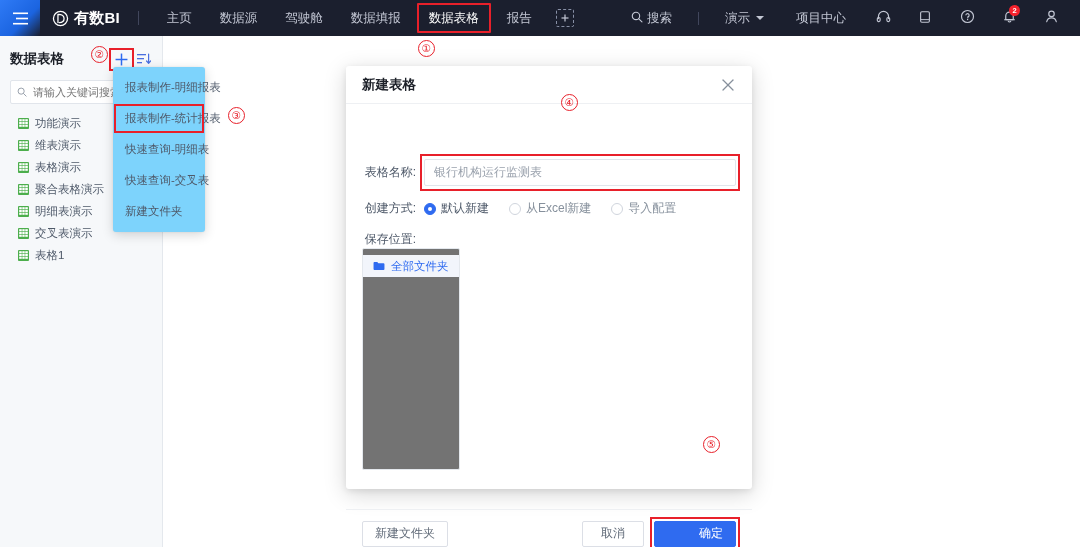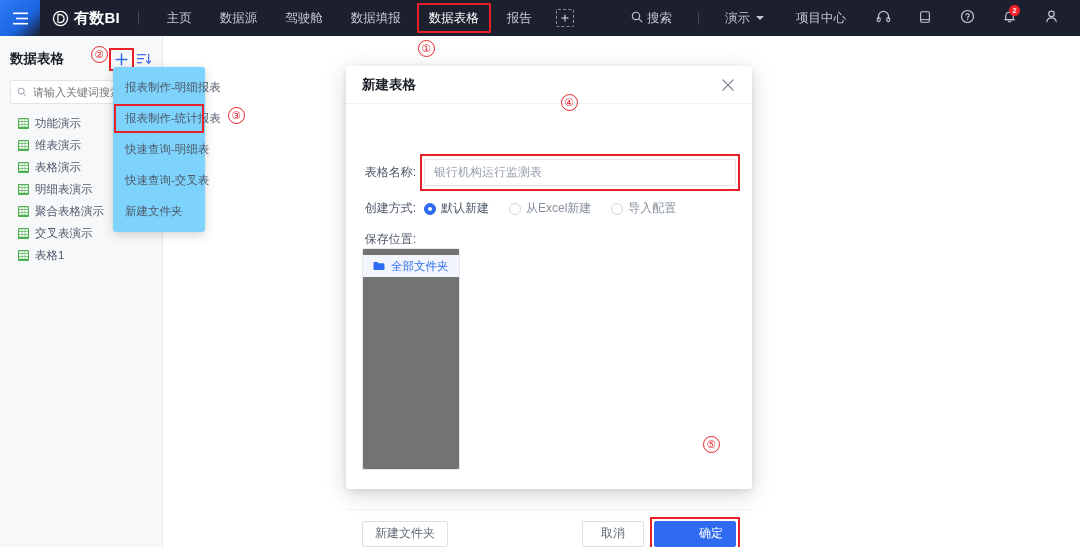--- a/index.html
+++ b/index.html
@@ -435,38 +435,38 @@
             <rect x="4.7" y="1.3" width="2.6" height="2.3"></rect>
             <rect x="7.9" y="1.3" width="2.8" height="2.3"></rect>
             <rect x="1.3" y="4.3" width="2.8" height="2.3"></rect>
             <rect x="4.7" y="4.3" width="2.6" height="2.3"></rect>
             <rect x="7.9" y="4.3" width="2.8" height="2.3"></rect>
             <rect x="1.3" y="7.3" width="2.8" height="2.3"></rect>
             <rect x="4.7" y="7.3" width="2.6" height="2.3"></rect>
             <rect x="7.9" y="7.3" width="2.8" height="2.3"></rect>
           </g>
         </svg>
+      <span class="label">聚合表格演示</span>
+    </div>
+    <div class="tree-item">
+      <svg class="grid-icon" viewBox="0 0 12 12">
+          <rect x="0" y="0" width="12" height="12" rx="1" fill="#4cae4c"></rect>
+          <g fill="#ffffff">
+            <rect x="1.3" y="1.3" width="2.8" height="2.3"></rect>
+            <rect x="4.7" y="1.3" width="2.6" height="2.3"></rect>
+            <rect x="7.9" y="1.3" width="2.8" height="2.3"></rect>
+            <rect x="1.3" y="4.3" width="2.8" height="2.3"></rect>
+            <rect x="4.7" y="4.3" width="2.6" height="2.3"></rect>
+            <rect x="7.9" y="4.3" width="2.8" height="2.3"></rect>
+            <rect x="1.3" y="7.3" width="2.8" height="2.3"></rect>
+            <rect x="4.7" y="7.3" width="2.6" height="2.3"></rect>
+            <rect x="7.9" y="7.3" width="2.8" height="2.3"></rect>
+          </g>
+        </svg>
       <span class="label">明细表演示</span>
-    </div>
-    <div class="tree-item">
-      <svg class="grid-icon" viewBox="0 0 12 12">
-          <rect x="0" y="0" width="12" height="12" rx="1" fill="#4cae4c"></rect>
-          <g fill="#ffffff">
-            <rect x="1.3" y="1.3" width="2.8" height="2.3"></rect>
-            <rect x="4.7" y="1.3" width="2.6" height="2.3"></rect>
-            <rect x="7.9" y="1.3" width="2.8" height="2.3"></rect>
-            <rect x="1.3" y="4.3" width="2.8" height="2.3"></rect>
-            <rect x="4.7" y="4.3" width="2.6" height="2.3"></rect>
-            <rect x="7.9" y="4.3" width="2.8" height="2.3"></rect>
-            <rect x="1.3" y="7.3" width="2.8" height="2.3"></rect>
-            <rect x="4.7" y="7.3" width="2.6" height="2.3"></rect>
-            <rect x="7.9" y="7.3" width="2.8" height="2.3"></rect>
-          </g>
-        </svg>
-      <span class="label">聚合表格演示</span>
     </div>
     <div class="tree-item">
       <svg class="grid-icon" viewBox="0 0 12 12">
           <rect x="0" y="0" width="12" height="12" rx="1" fill="#4cae4c"></rect>
           <g fill="#ffffff">
             <rect x="1.3" y="1.3" width="2.8" height="2.3"></rect>
             <rect x="4.7" y="1.3" width="2.6" height="2.3"></rect>
             <rect x="7.9" y="1.3" width="2.8" height="2.3"></rect>
             <rect x="1.3" y="4.3" width="2.8" height="2.3"></rect>
             <rect x="4.7" y="4.3" width="2.6" height="2.3"></rect>

